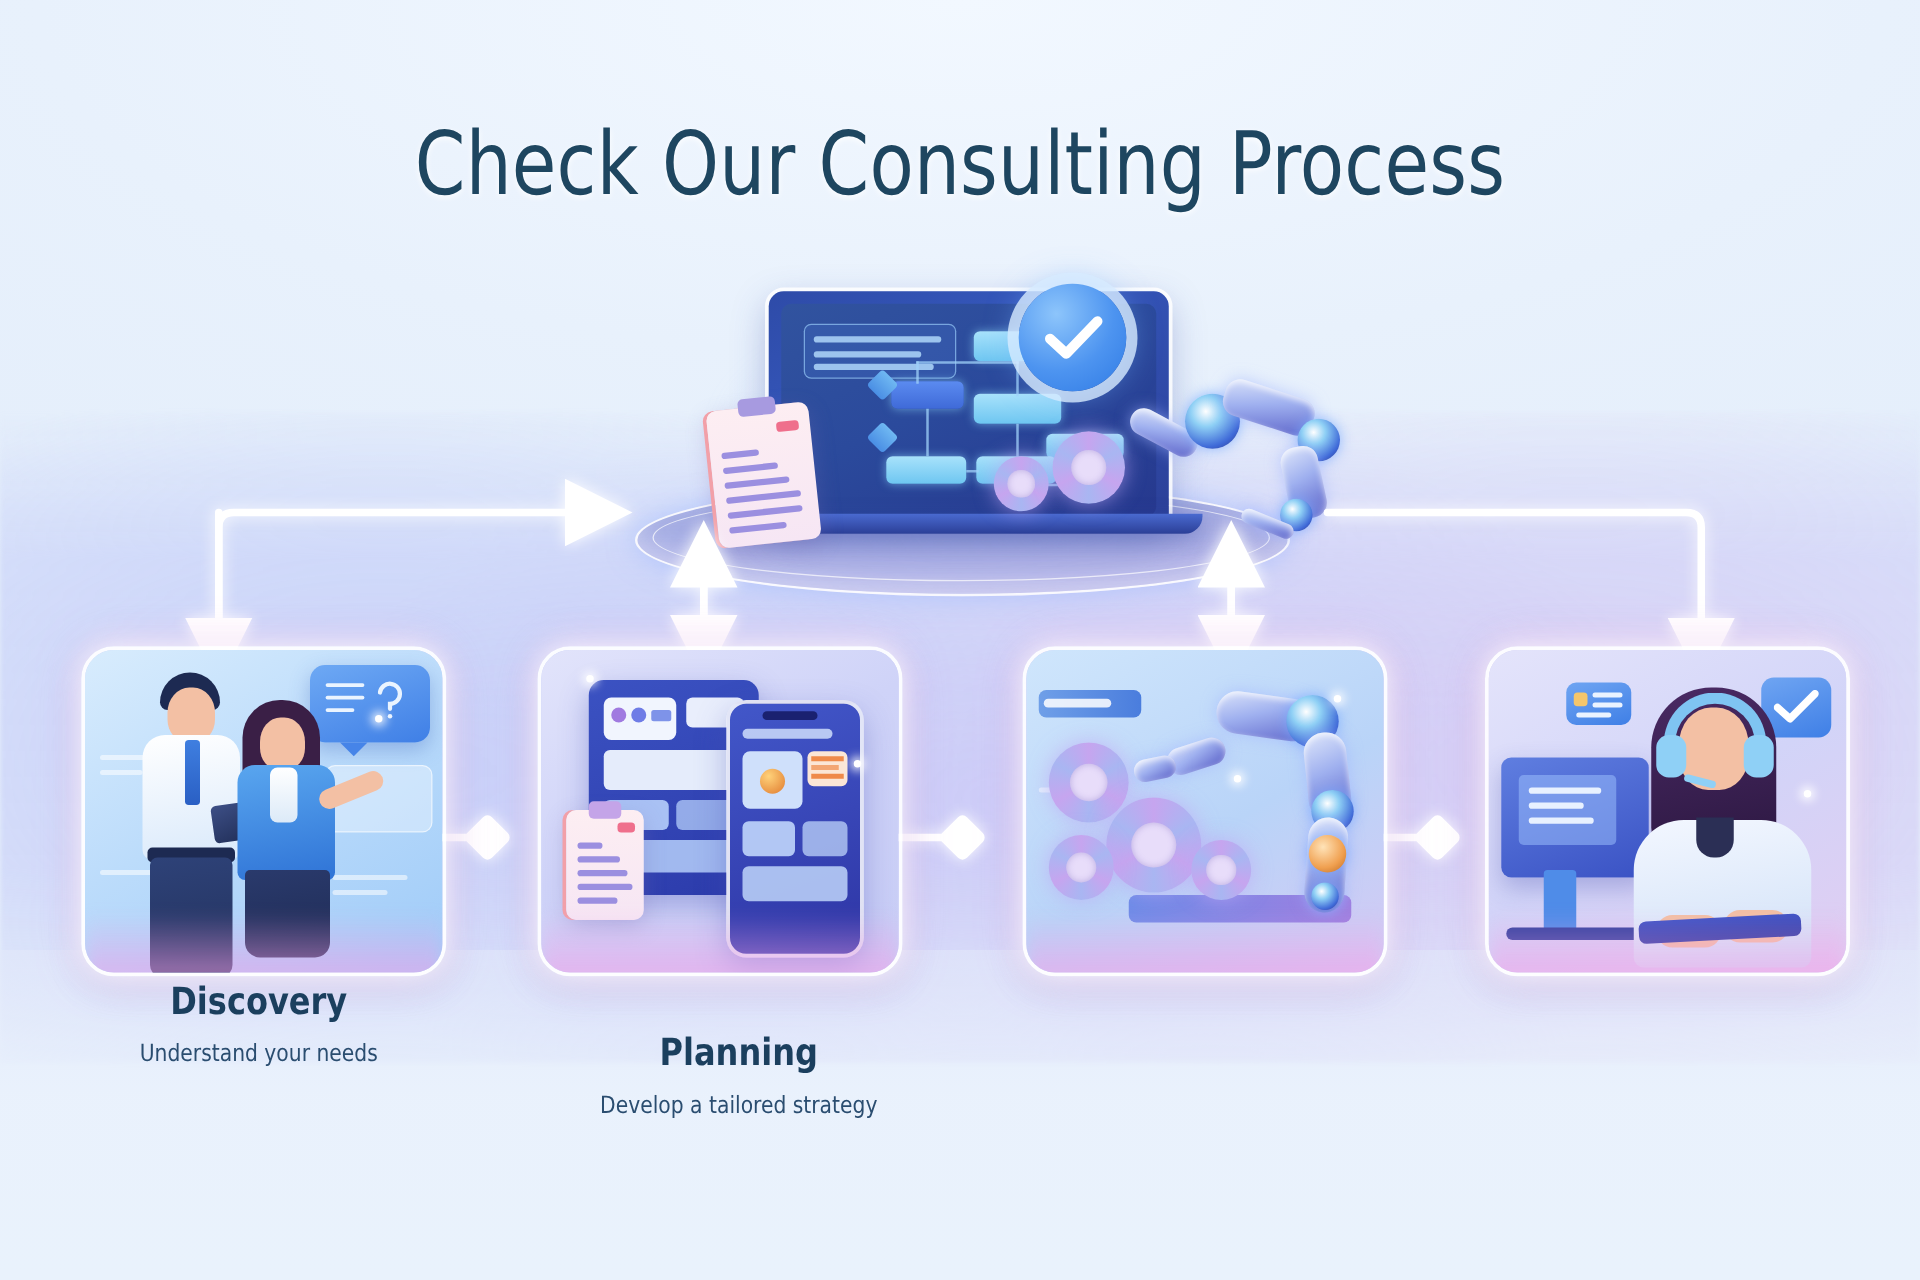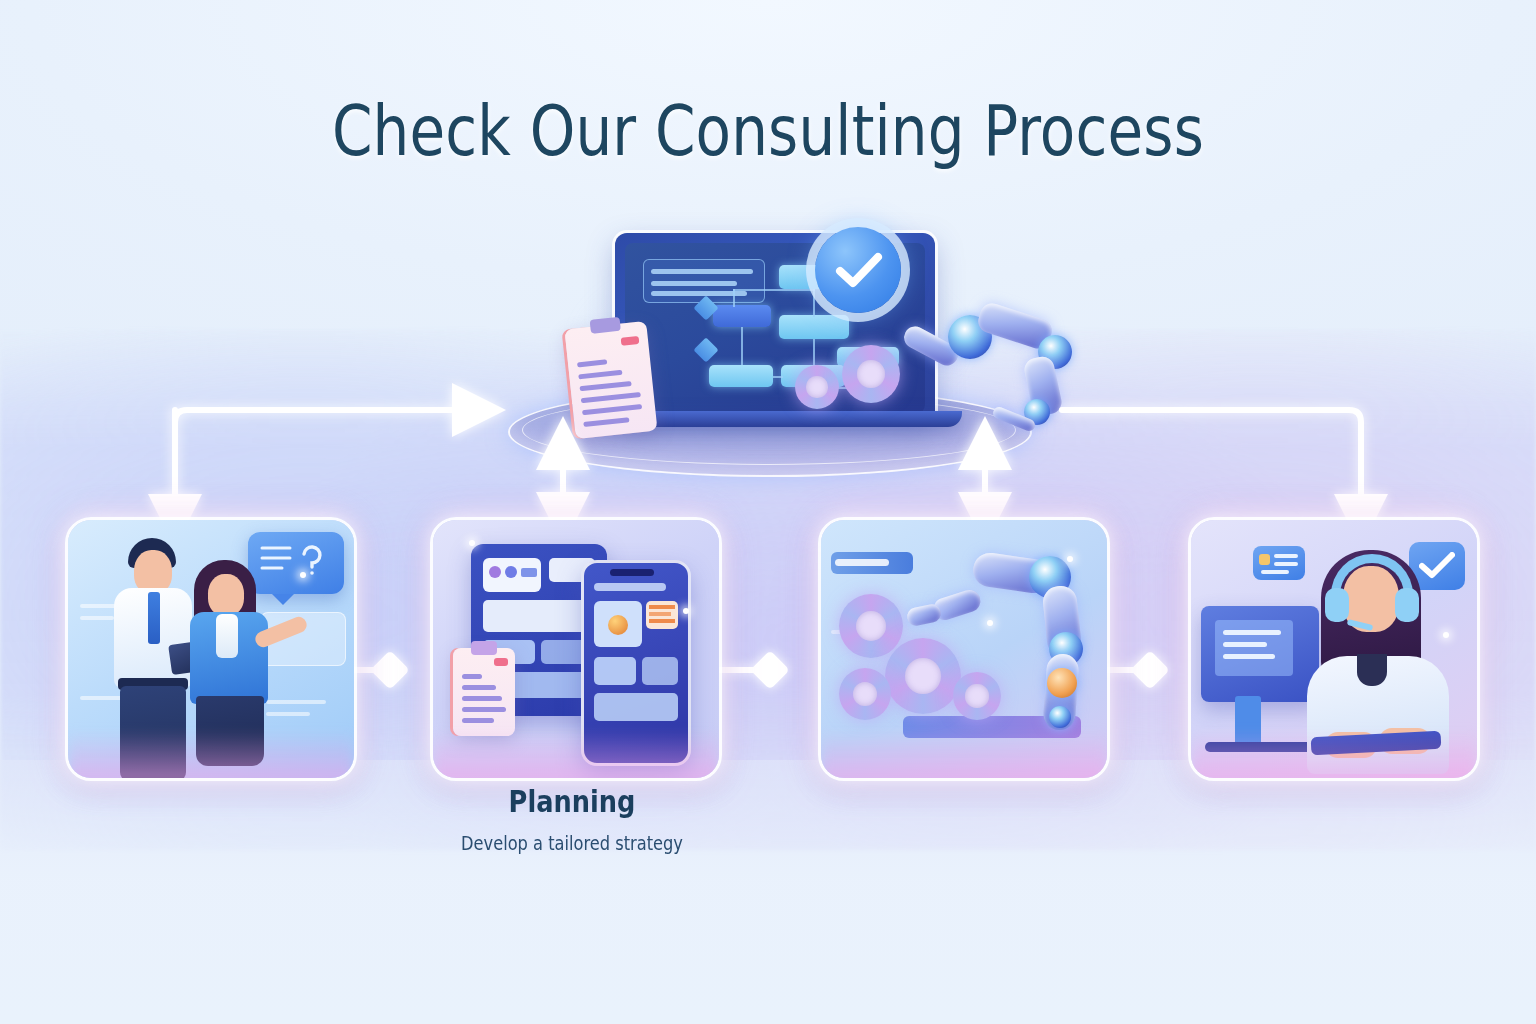--- a/index.html
+++ b/index.html
@@ -112,21 +112,21 @@
     box-shadow:0 6px 16px rgba(60,100,190,.35);}
   .bubble::after{content:"";position:absolute;left:24px;bottom:-11px;border:11px solid transparent;border-top-color:#4684e8;border-bottom:0;}
 
   
   .labels{position:absolute;left:0;top:785px;width:1536px;height:110px;}
   .lab{position:absolute;text-align:center;width:330px;}
   .lab .t{font-size:30px;font-weight:700;color:#1b3f5e;line-height:1.1;
     font-family:"DejaVu Sans Condensed","Liberation Sans",sans-serif;transform:scaleX(.95);}
   .lab .s{margin-top:14px;font-size:19px;color:#2a4d70;line-height:1.2;
     font-family:"DejaVu Sans Condensed","Liberation Sans",sans-serif;transform:scaleX(.95);}
-  .l1{left:42px;}.l2{left:407px;}.l3{left:799px;}.l4{left:1175px;}
+  .l1{left:42px;}.l2{left:426px;margin-top:41px;}.l3{left:799px;}.l4{left:1175px;}
 </style>
 </head>
 <body>
 
 <div class="stage">
   <div class="band"></div>
   <div class="band2"></div>
 
   <div class="title">Check Our Consulting Process</div>
 
@@ -418,18 +418,22 @@
         <div style="position:absolute;left:120px;top:214px;width:130px;height:18px;border-radius:6px;
              background:linear-gradient(180deg,#3f54c6,#2b3aa2);transform:rotate(-3deg);"></div>
 
         <div class="spark" style="left:252px;top:112px;"></div>
         <div class="card-glow-bottom"></div>
       </div>
     </div>
   </div>
 
   <div class="labels">
+    <div class="lab l1">
+      <div class="t">Discovery</div>
+      <div class="s">Understand your needs</div>
+    </div>
     <div class="lab l2">
       <div class="t">Planning</div>
       <div class="s">Develop a tailored strategy</div>
     </div>
   </div>
 </div>
 
 </body></html>

